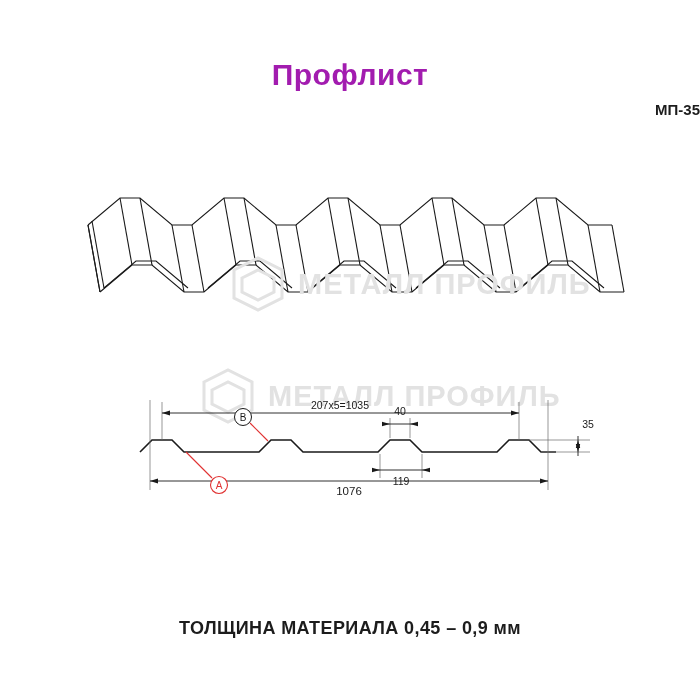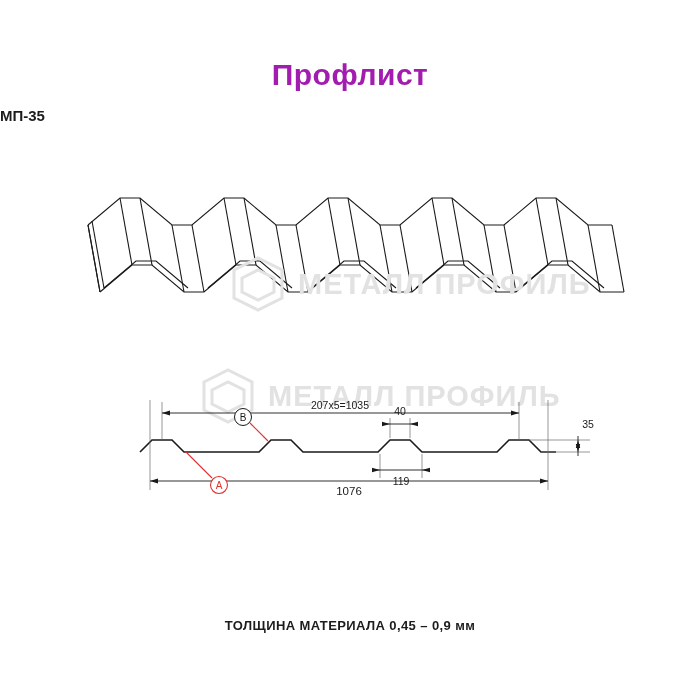--- a/index.html
+++ b/index.html
@@ -30,33 +30,32 @@
     font-size: 30px;
     font-weight: bold;
     letter-spacing: 0.5px;
     color: #a21caf;
   }
   .subtitle {
     position: absolute;
     top: 101px;
     left: 0;
     width: 700px;
-    text-align: left;
+    text-align: right;
     font-size: 15px;
     font-weight: bold;
     color: #1c1c1c;
-    margin-top: 6px;
   }
   .footnote {
     position: absolute;
     top: 618px;
     left: 0;
     width: 700px;
     text-align: center;
-    font-size: 13px;
+    font-size: 18px;
     font-weight: bold;
     letter-spacing: 0.4px;
     color: #1c1c1c;
   }
   .art {
     position: absolute;
     top: 0;
     left: 0;
   }
   .wm {

